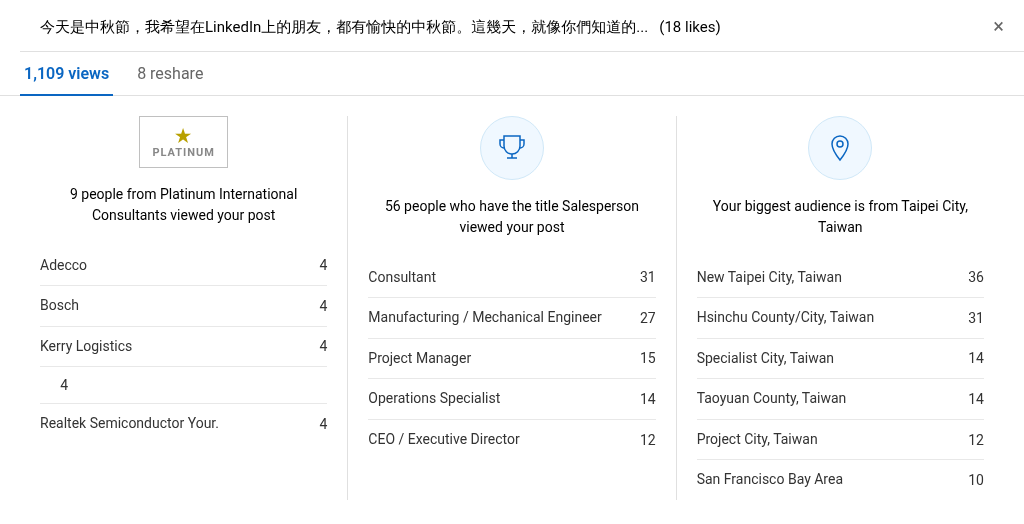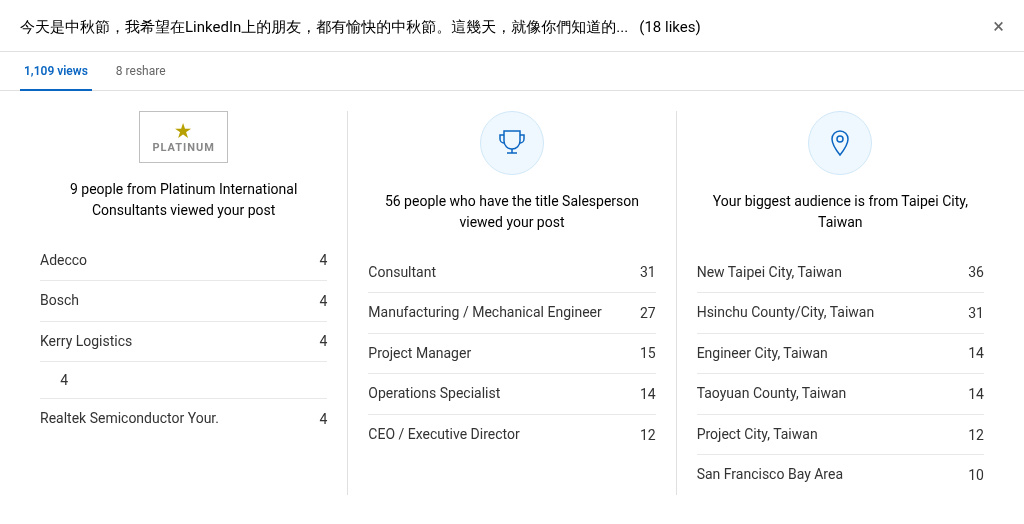--- a/index.html
+++ b/index.html
@@ -12,20 +12,21 @@
       min-height: 524px;
       overflow: hidden;
     }
 
     .header {
       display: flex;
       align-items: flex-start;
       justify-content: space-between;
       padding: 16px 20px 12px 20px;
       border-bottom: 1px solid #e0e0e0;
+      margin-left: 20px;
     }
 
     .header-text {
       font-size: 15px;
       color: #000;
       flex: 1;
       line-height: 1.5;
     }
 
     .close-btn {
@@ -41,21 +42,21 @@
       display: flex;
       padding: 0 20px;
       border-bottom: 1px solid #e0e0e0;
       gap: 0;
     }
 
     .tab {
       padding: 12px 4px;
       margin-right: 20px;
       cursor: pointer;
-      font-size: 12px;
+      font-size: 16px;
       color: #666;
       position: relative;
     }
 
     .tab.active {
       color: #0a66c2;
       font-weight: 600;
     }
 
     .tab.active::after {
@@ -263,21 +264,21 @@
       <div>
         <div class="stat-row">
           <span class="stat-label">New Taipei City, Taiwan</span>
           <span class="stat-value">36</span>
         </div>
         <div class="stat-row">
           <span class="stat-label">Hsinchu County/City, Taiwan</span>
           <span class="stat-value">31</span>
         </div>
         <div class="stat-row">
-          <span class="stat-label">Engineer City, Taiwan</span>
+          <span class="stat-label">Specialist City, Taiwan</span>
           <span class="stat-value">14</span>
         </div>
         <div class="stat-row">
           <span class="stat-label">Taoyuan County, Taiwan</span>
           <span class="stat-value">14</span>
         </div>
         <div class="stat-row">
           <span class="stat-label">Project City, Taiwan</span>
           <span class="stat-value">12</span>
         </div>

